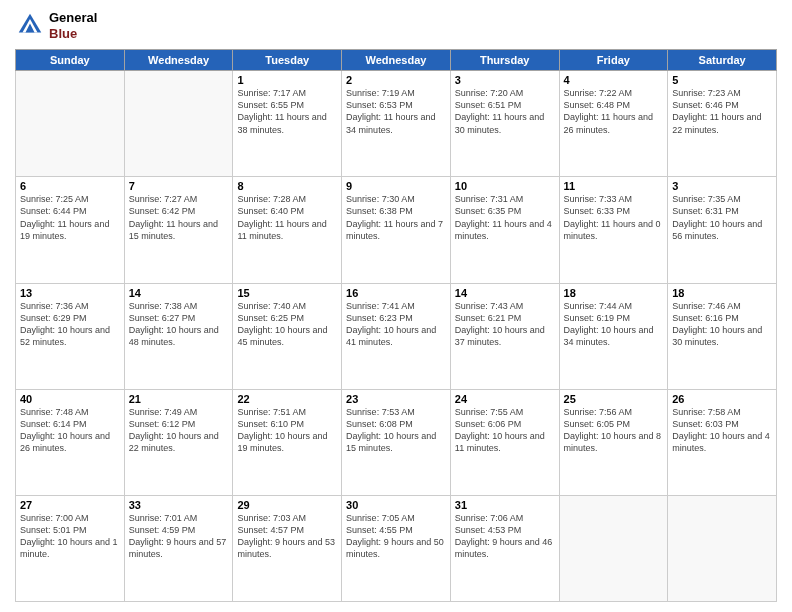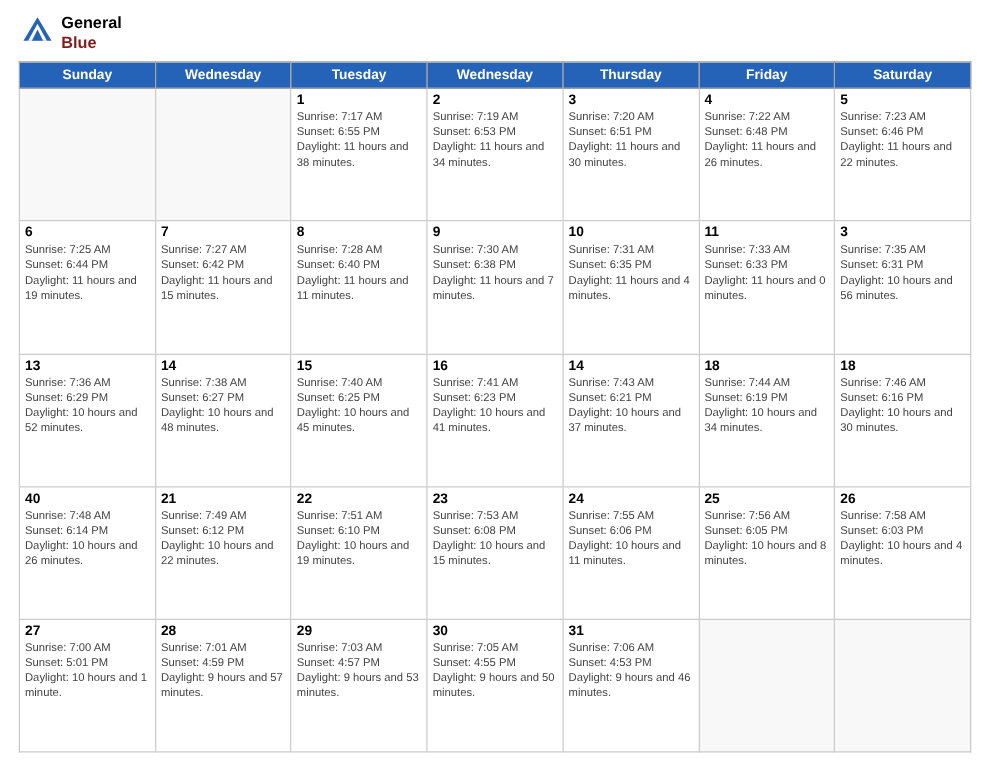--- a/index.html
+++ b/index.html
@@ -239,21 +239,21 @@
             <span class="day-num">26</span>
             <div class="day-info">Sunrise: 7:58 AM<br>Sunset: 6:03 PM<br>Daylight: 10 hours and 4 minutes.</div>
           </td>
         </tr>
         <tr>
           <td>
             <span class="day-num">27</span>
             <div class="day-info">Sunrise: 7:00 AM<br>Sunset: 5:01 PM<br>Daylight: 10 hours and 1 minute.</div>
           </td>
           <td>
-            <span class="day-num">28</span>
+            <span class="day-num">33</span>
             <div class="day-info">Sunrise: 7:01 AM<br>Sunset: 4:59 PM<br>Daylight: 9 hours and 57 minutes.</div>
           </td>
           <td>
             <span class="day-num">29</span>
             <div class="day-info">Sunrise: 7:03 AM<br>Sunset: 4:57 PM<br>Daylight: 9 hours and 53 minutes.</div>
           </td>
           <td>
             <span class="day-num">30</span>
             <div class="day-info">Sunrise: 7:05 AM<br>Sunset: 4:55 PM<br>Daylight: 9 hours and 50 minutes.</div>
           </td>

